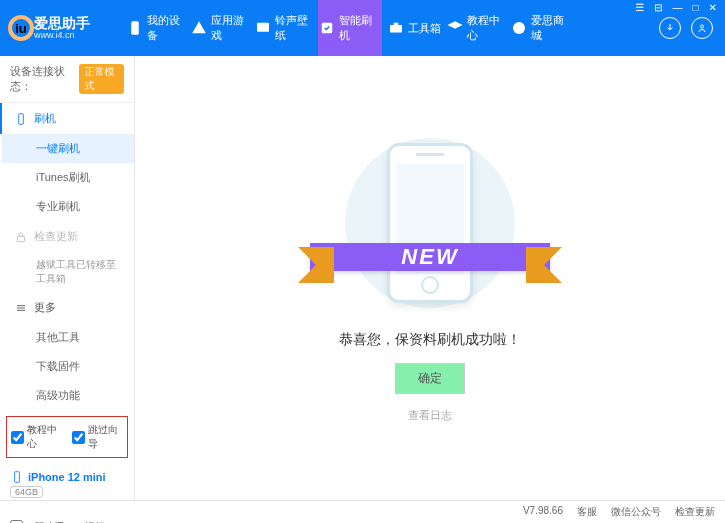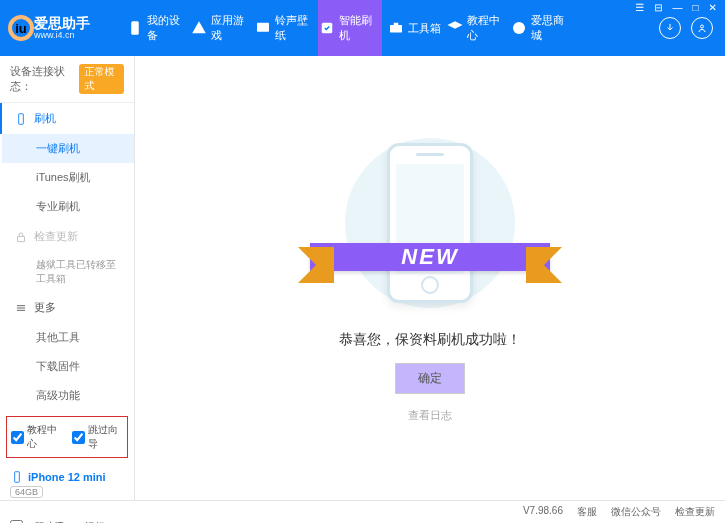--- a/index.html
+++ b/index.html
@@ -51,21 +51,21 @@
 .phone { width: 86px; height: 160px; background: #fff; border: 3px solid #d2e5ee; border-radius: 12px; position: relative; z-index: 1; box-shadow: 0 4px 8px rgba(0,0,0,0.08); }
 .phone::before { content: ""; position: absolute; top: 7px; left: 50%; transform: translateX(-50%); width: 28px; height: 3px; background: #d2e5ee; border-radius: 2px; }
 .phone::after { content: ""; position: absolute; bottom: 6px; left: 50%; transform: translateX(-50%); width: 14px; height: 14px; border: 2px solid #d2e5ee; border-radius: 50%; }
 .phone-screen { position: absolute; top: 18px; left: 6px; right: 6px; bottom: 26px; background: #f2f9fc; border-radius: 2px; }
 .ribbon { position: absolute; z-index: 2; bottom: 42px; left: -20px; right: -20px; height: 28px; background: #8b5cf6; display: flex; align-items: center; justify-content: center; color: #fff; font-weight: 900; font-size: 22px; font-style: italic; letter-spacing: 2px; box-shadow: 0 2px 4px rgba(0,0,0,0.15); }
 .ribbon::before, .ribbon::after { content: ""; position: absolute; top: 4px; width: 0; height: 0; border: 18px solid #e89b1f; }
 .ribbon::before { left: -12px; border-left-color: transparent; }
 .ribbon::after { right: -12px; border-right-color: transparent; }
 
 .msg { margin-top: 18px; font-size: 14px; color: #333; }
-.ok-btn { margin-top: 14px; border: 1px solid #ccc; background: #c4b5fd; padding: 6px 22px; font-size: 12px; color: #555; cursor: pointer; }
+.ok-btn { margin-top: 14px; border: 1px solid #ccc; background: #86efac; padding: 6px 22px; font-size: 12px; color: #555; cursor: pointer; }
 .log-link { margin-top: 14px; font-size: 11px; color: #aaa; cursor: pointer; }
 
 .footer { height: 22px; border-top: 1px solid #e5e5e5; display: flex; align-items: center; font-size: 10px; color: #666; padding: 0 10px; }
 .footer-left { display: flex; align-items: center; gap: 12px; cursor: pointer; margin-top: 30px; }
 .footer-right { margin-left: auto; display: flex; gap: 14px; }
 .footer-right span { cursor: pointer; }
 input[type=checkbox] { accent-color: #0a7cf5; }
 </style>
 </head>
 <body>

